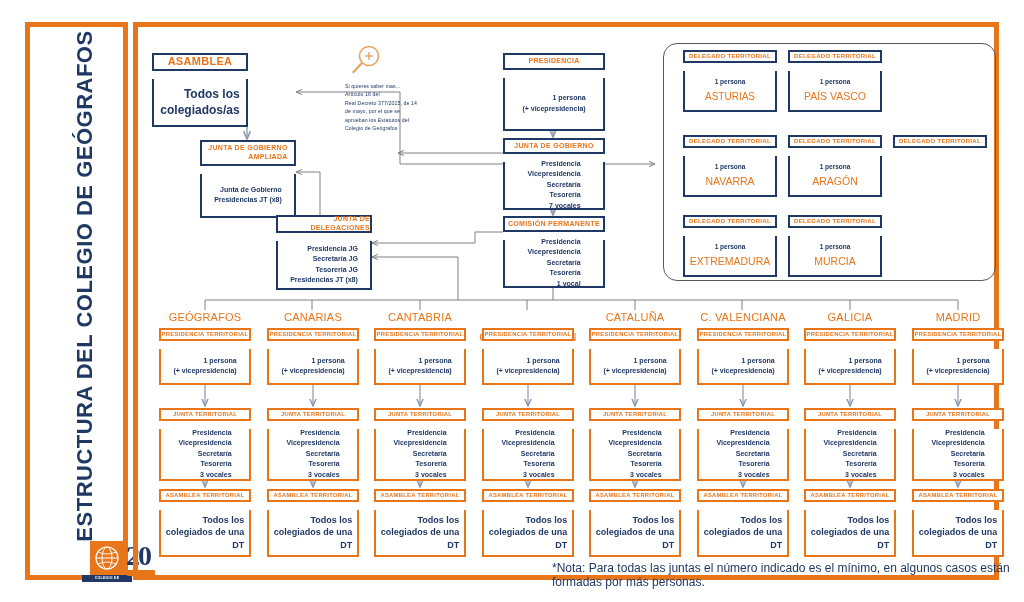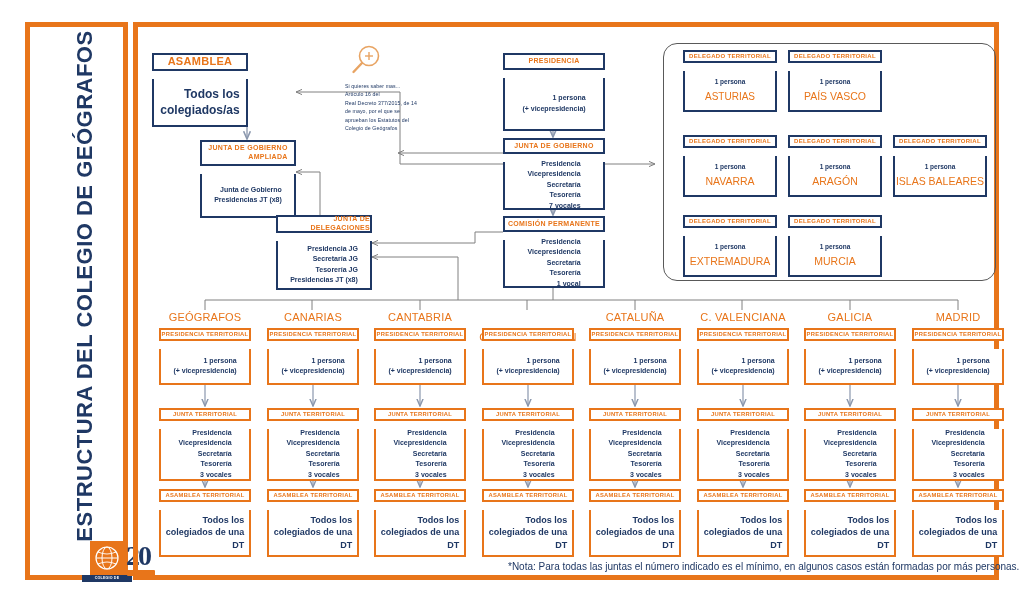--- a/index.html
+++ b/index.html
@@ -57,21 +57,21 @@
 
   
   .reglab{position:absolute;color:#E8751A;font-size:11px;text-align:center;
     letter-spacing:.2px;white-space:nowrap;}
 
   
   .delgroup{position:absolute;left:663px;top:43px;width:333px;height:238px;
     border:1px solid #595959;border-radius:14px;box-sizing:border-box;}
 
   
-  .foot{position:absolute;left:508px;top:561px;color:#1F3864;font-size:10px;}
+  .foot{position:absolute;left:552px;top:561px;color:#1F3864;font-size:12px;}
 
   
   #links{position:absolute;left:0;top:0;width:1024px;height:602px;pointer-events:none;}
 </style>
 </head>
 <body>
 
 <div id="page">
 
   <div class="frame-left">
@@ -241,24 +241,20 @@
       </div>
       <div class="nd" style="left: 788px; top: 135px; width: 94px;">
         <div class="hd" style="height: 13px; font-size: 6px;">DELEGADO TERRITORIAL</div>
         <div class="bd" style="height: 41px;">
           <div style="font-size: 6.5px; font-weight: bold;">1 persona</div>
           <div style="color: rgb(232, 117, 26); font-size: 10.5px; font-weight: normal; margin-top: 2px; white-space: nowrap;">ARAGÓN</div>
         </div>
       </div>
       <div class="nd" style="left: 893px; top: 135px; width: 94px;">
         <div class="hd" style="height: 13px; font-size: 6px;">DELEGADO TERRITORIAL</div>
-        <div class="bd" style="height: 41px;">
-          <div style="font-size: 6.5px; font-weight: bold;">1 persona</div>
-          <div style="color: rgb(232, 117, 26); font-size: 10.5px; font-weight: normal; margin-top: 2px; white-space: nowrap;">ISLAS BALEARES</div>
-        </div>
       </div>
       <div class="nd" style="left: 683px; top: 215px; width: 94px;">
         <div class="hd" style="height: 13px; font-size: 6px;">DELEGADO TERRITORIAL</div>
         <div class="bd" style="height: 41px;">
           <div style="font-size: 6.5px; font-weight: bold;">1 persona</div>
           <div style="color: rgb(232, 117, 26); font-size: 10.5px; font-weight: normal; margin-top: 2px; white-space: nowrap;">EXTREMADURA</div>
         </div>
       </div>
       <div class="nd" style="left: 788px; top: 215px; width: 94px;">
         <div class="hd" style="height: 13px; font-size: 6px;">DELEGADO TERRITORIAL</div>

